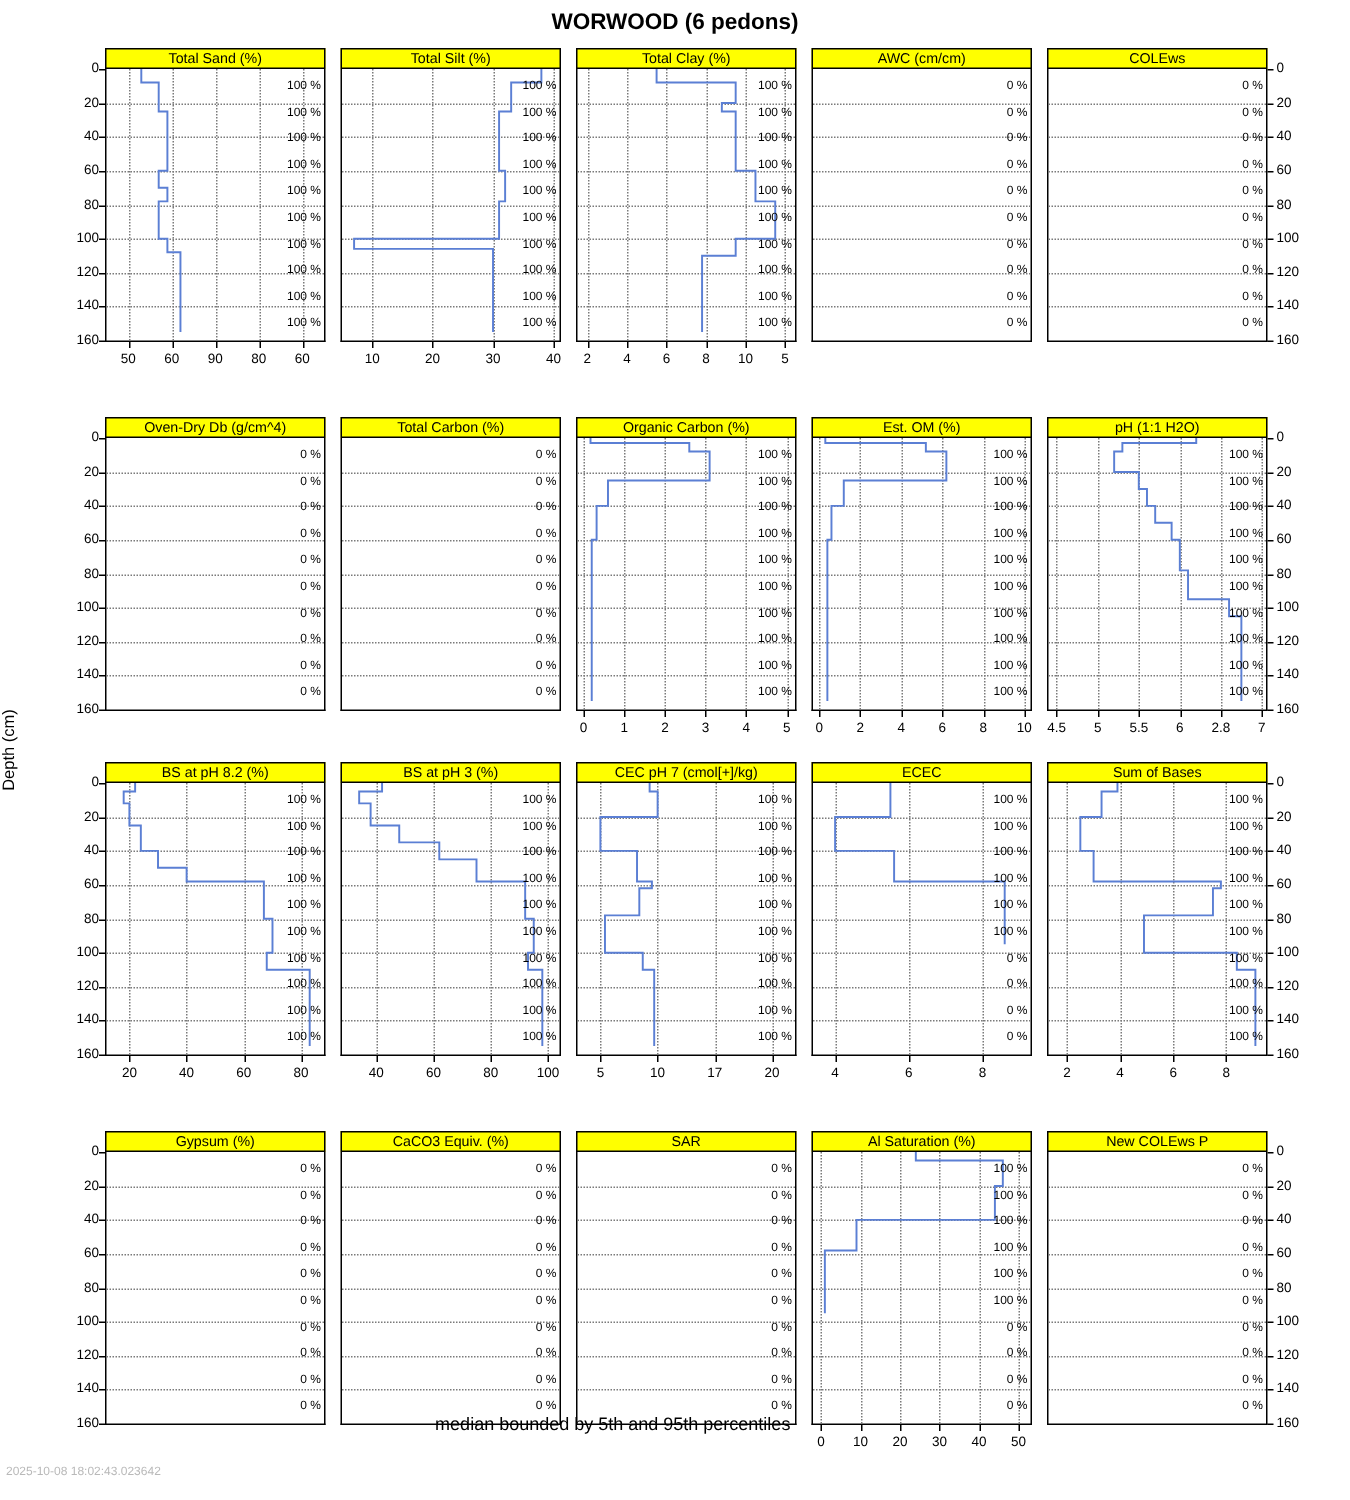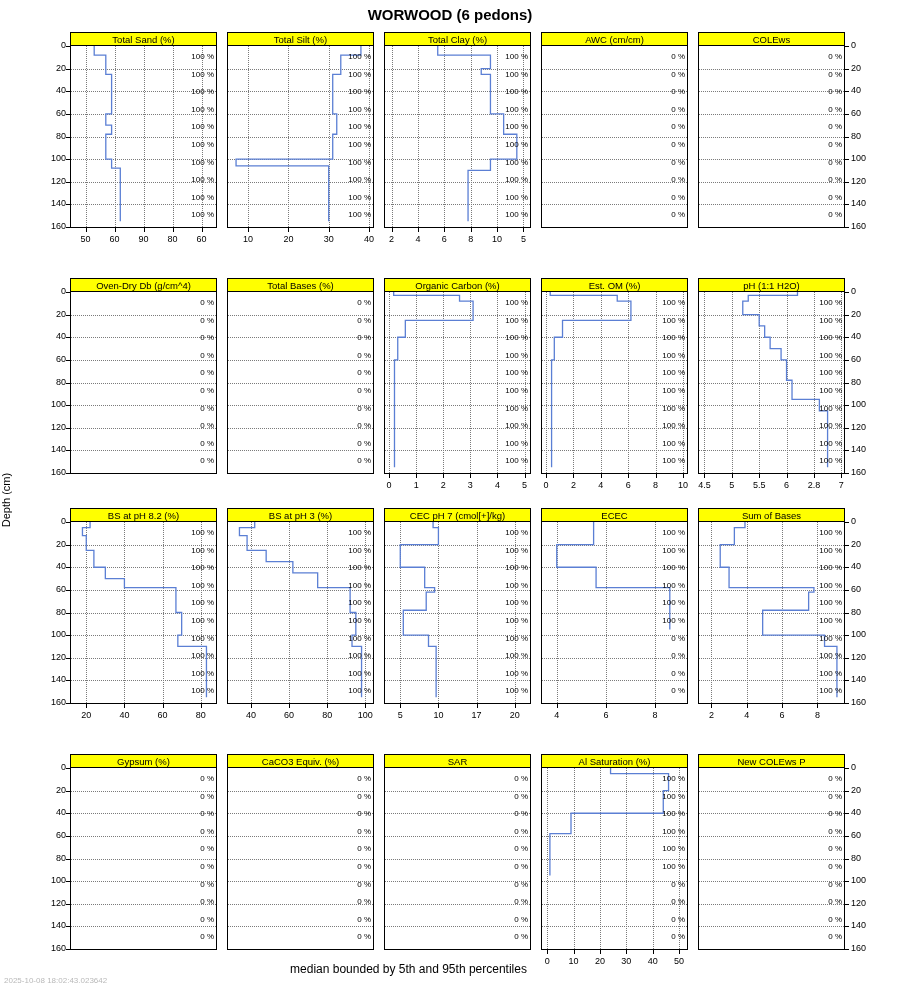--- a/index.html
+++ b/index.html
@@ -16,21 +16,21 @@
     text-align:center;font-size:15px;font-weight:bold;
   }
   #y-axis-title{
     position:absolute;
     left:6px;top:500px;
     transform:translate(-50%,-50%) rotate(-90deg);
     transform-origin:center center;
     font-size:11px;white-space:nowrap;
   }
   #footer-caption{
-    position:absolute;left:0;top:962px;width:817px;
+    position:absolute;left:0;top:942px;width:817px;
     text-align:center;font-size:12px;
   }
   #timestamp{
     position:absolute;left:4px;top:976px;
     font-size:8px;color:#b9b9b9;
   }
   .panel{position:absolute;top:0;}
   .panel-header{
     position:absolute;left:0;top:0;
     background:#ffff00;border:1px solid #000;
@@ -308,21 +308,21 @@
       <div class="ytick-label" style="top: 121.125px; left: -26px; width: 22px; text-align: right;">100</div>
       <div class="ytick-mark" style="top: 127.125px; left: -4px;"></div>
       <div class="ytick-label" style="top: 143.75px; left: -26px; width: 22px; text-align: right;">120</div>
       <div class="ytick-mark" style="top: 149.75px; left: -4px;"></div>
       <div class="ytick-label" style="top: 166.375px; left: -26px; width: 22px; text-align: right;">140</div>
       <div class="ytick-mark" style="top: 172.375px; left: -4px;"></div>
       <div class="ytick-label" style="top: 189px; left: -26px; width: 22px; text-align: right;">160</div>
       <div class="ytick-mark" style="top: 195px; left: -4px;"></div>
     </div>
     <div class="panel" style="left: 227px; top: 278px; width: 147px;">
-      <div class="panel-header" style="width: 147px;">Total Bases (%)</div>
+      <div class="panel-header" style="width: 147px;">Total Carbon (%)</div>
       <div class="plotbox" style="top: 14px; width: 147px; height: 182px;">
         <div class="grid-h" style="top: 22.625px;"></div>
         <div class="grid-h" style="top: 45.25px;"></div>
         <div class="grid-h" style="top: 67.875px;"></div>
         <div class="grid-h" style="top: 90.5px;"></div>
         <div class="grid-h" style="top: 113.125px;"></div>
         <div class="grid-h" style="top: 135.75px;"></div>
         <div class="grid-h" style="top: 158.375px;"></div>
         <div class="grid-h" style="top: 181px;"></div>
         <div class="pct-label" style="top: 6px;">0 %</div>

